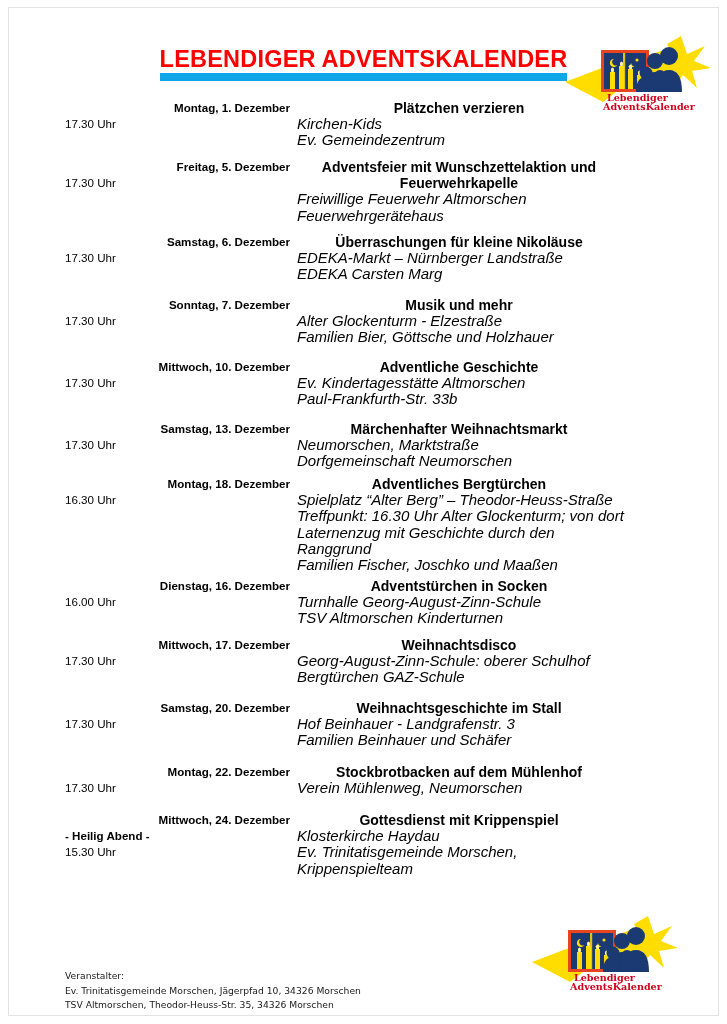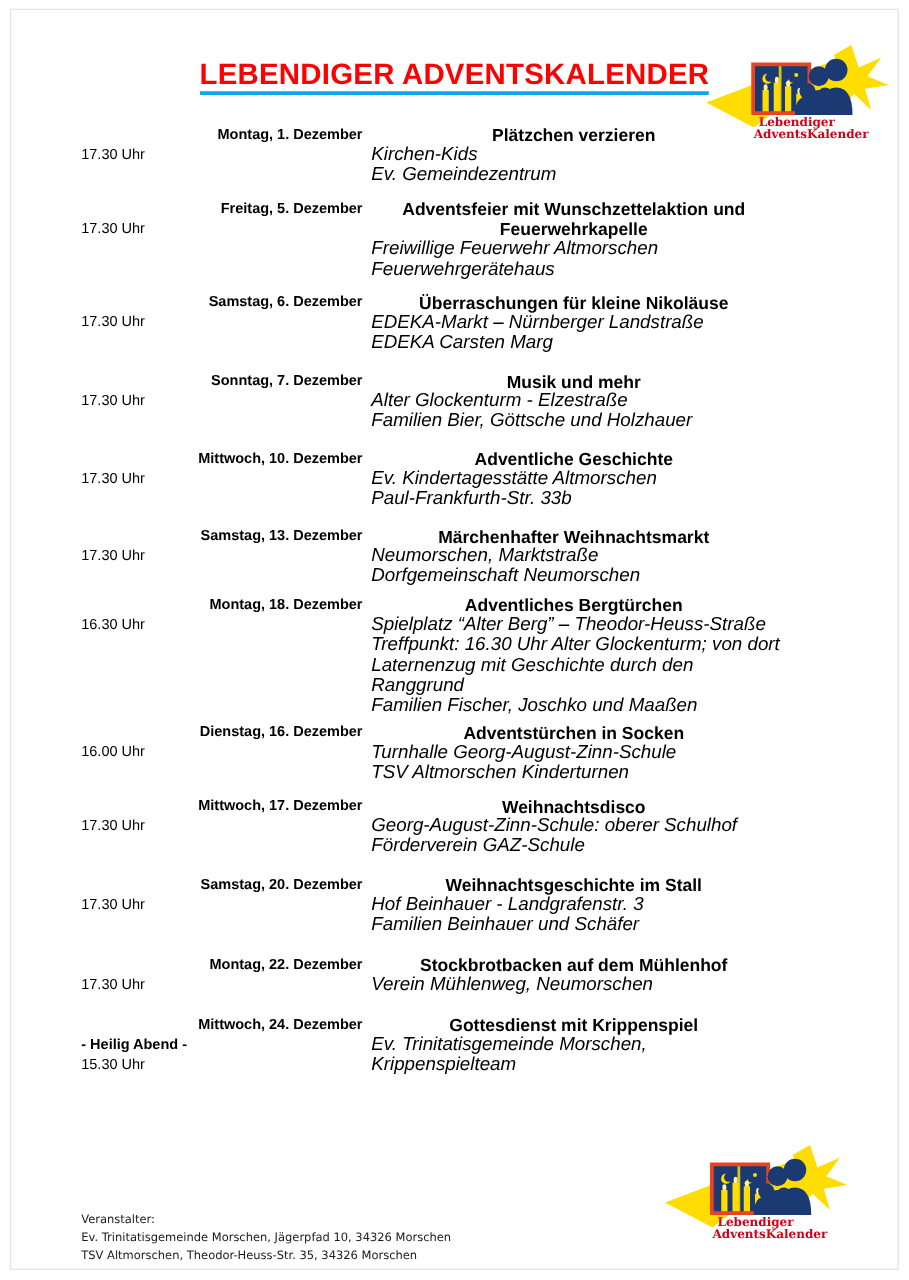--- a/index.html
+++ b/index.html
@@ -33,21 +33,21 @@
     top: 46px;
     width: 727px;
     text-align: center;
     color: #ff0000;
     font-weight: bold;
     font-size: 23.5px;
     letter-spacing: 0.2px;
     font-family: "Liberation Sans", sans-serif;
   }
   .title span.t-inner {
-    border-bottom: 3px solid #0ea5e9;
+    border-bottom: 8px solid #0ea5e9;
     padding-bottom: 1px;
     display: inline-block;
     line-height: 1.05;
   }
 
   
   .logo {
     position: absolute;
   }
   .logo-top { left: 563px; top: 30px; width: 152px; height: 84px; }
@@ -269,21 +269,21 @@
         </div>
       </div>
       <div class="entry" style="top: 637px;">
         <div class="col-date">
           <div class="d-day">Mittwoch, 17. Dezember</div>
           <div class="d-time">17.30 Uhr</div>
         </div>
         <div class="col-info">
           <div class="i-title">Weihnachtsdisco</div>
           <div class="i-line indented">Georg-August-Zinn-Schule: oberer Schulhof</div>
-          <div class="i-line indented">Förderverein GAZ-Schule</div>
+          <div class="i-line indented">Bergtürchen GAZ-Schule</div>
         </div>
       </div>
       <div class="entry" style="top: 700px;">
         <div class="col-date">
           <div class="d-day">Samstag, 20. Dezember</div>
           <div class="d-time">17.30 Uhr</div>
         </div>
         <div class="col-info">
           <div class="i-title">Weihnachtsgeschichte im Stall</div>
           <div class="i-line indented">Hof Beinhauer - Landgrafenstr. 3</div>
@@ -301,20 +301,21 @@
         </div>
       </div>
       <div class="entry" style="top: 812px;">
         <div class="col-date">
           <div class="d-day">Mittwoch, 24. Dezember</div>
           <div class="d-sub">- Heilig Abend -</div>
           <div class="d-time">15.30 Uhr</div>
         </div>
         <div class="col-info">
           <div class="i-title">Gottesdienst mit Krippenspiel</div>
+          <div class="i-line indented">Klosterkirche Haydau</div>
           <div class="i-line indented">Ev. Trinitatisgemeinde Morschen, Krippenspielteam</div>
         </div>
       </div>
     </div>
 
   <div class="footer" id="footer">
       <div class="footer-line">Veranstalter:</div>
       <div class="footer-line">Ev. Trinitatisgemeinde Morschen, Jägerpfad 10, 34326 Morschen</div>
       <div class="footer-line">TSV Altmorschen, Theodor-Heuss-Str. 35, 34326 Morschen</div>
     </div>

